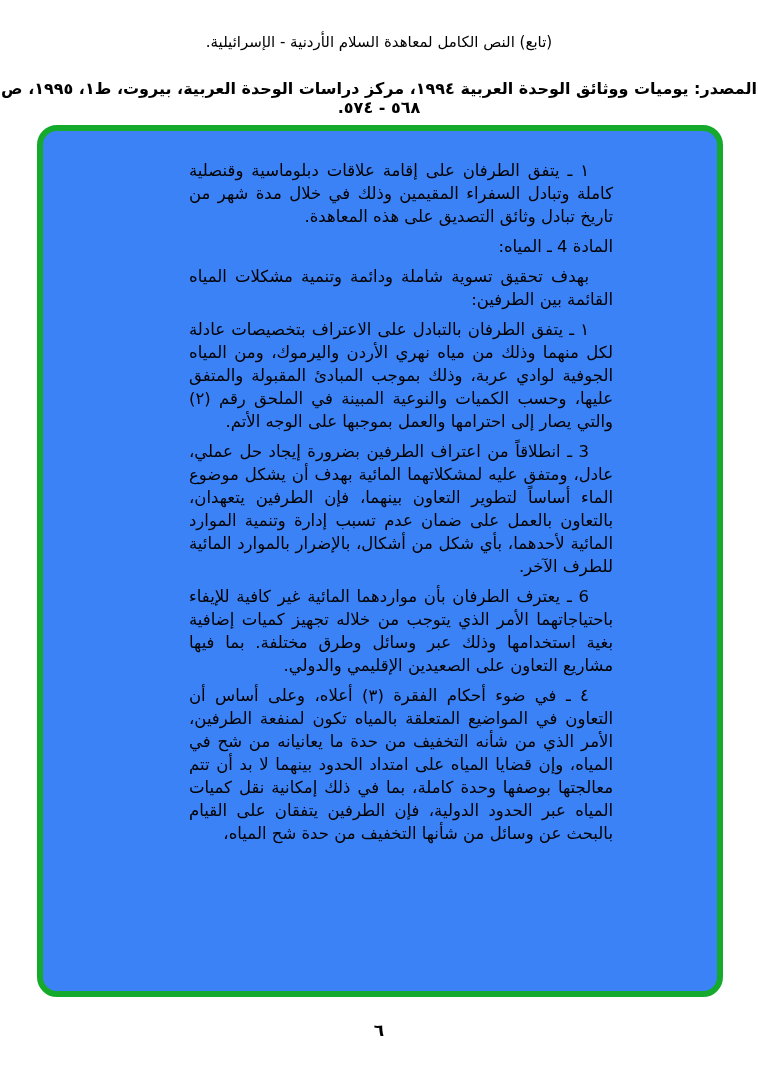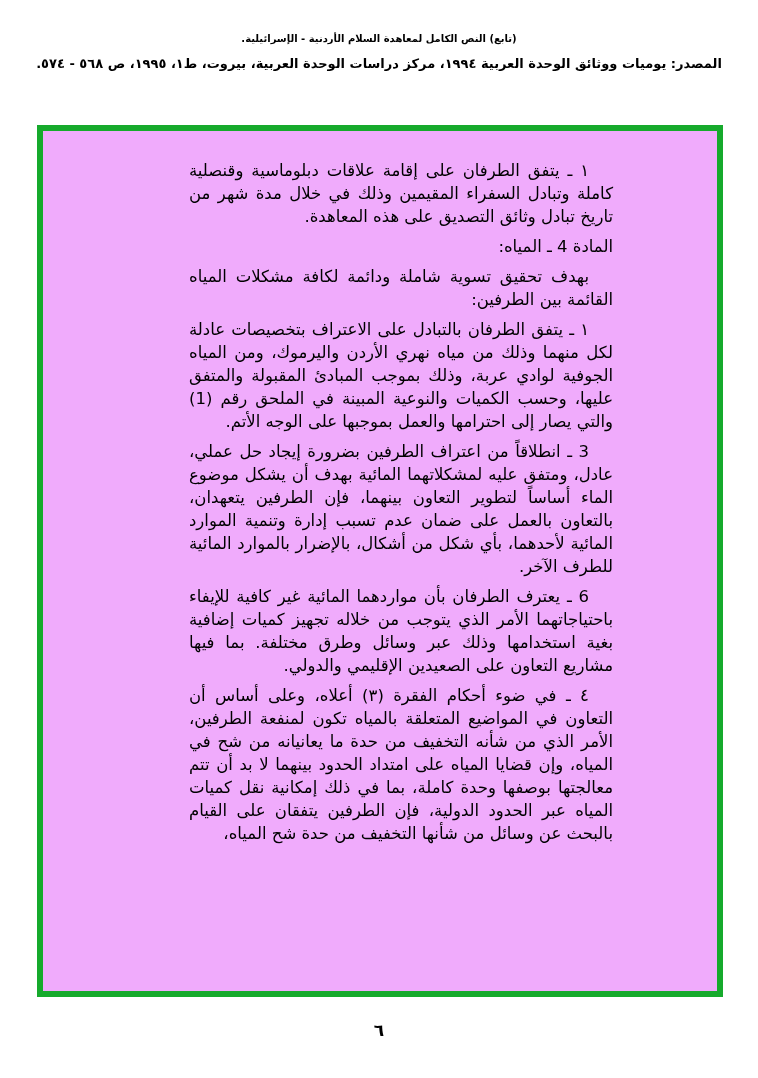--- a/index.html
+++ b/index.html
@@ -14,39 +14,39 @@
   }
   .header {
     position: absolute;
     top: 33px;
     left: 0;
     right: 0;
     text-align: center;
     direction: rtl;
   }
   .header .title {
-    font-size: 10px;
-    font-weight: bold;
+    font-size: 15px;
+    font-weight: normal;
     letter-spacing: 0.2px;
   }
   .header .source {
-    font-size: 13px;
+    font-size: 16px;
     font-weight: bold;
-    margin-top: 12px;
+    margin-top: 28px;
   }
   .doc-box {
     position: absolute;
     left: 37px;
     top: 125px;
     width: 686px;
     height: 872px;
     box-sizing: border-box;
     border: 6px solid #16aa2c;
-    border-radius: 0;
-    background: #f0abfc;
+    border-radius: 20px;
+    background: #3b82f6;
   }
   .doc-body {
     direction: rtl;
     text-align: justify;
     box-sizing: border-box;
     padding: 28px 104px 0 146px;
     font-size: 16.5px;
     line-height: 23px;
   }
   .doc-body p {
@@ -71,21 +71,21 @@
 <div class="header">
   <div class="title">(تابع) النص الكامل لمعاهدة السلام الأردنية - الإسرائيلية.</div>
   <div class="source">المصدر: يوميات ووثائق الوحدة العربية ١٩٩٤، مركز دراسات الوحدة العربية، بيروت، ط١، ١٩٩٥، ص ٥٦٨ - ٥٧٤.</div>
 </div>
 
 <div class="doc-box" style="border-color: rgb(22, 170, 44);">
   <div class="doc-body">
 
   <p class="indented">١ ـ يتفق الطرفان على إقامة علاقات دبلوماسية وقنصلية كاملة وتبادل السفراء المقيمين وذلك في خلال مدة شهر من تاريخ تبادل وثائق التصديق على هذه المعاهدة.</p>
       <p>المادة 4 ـ المياه:</p>
-      <p class="indented">بهدف تحقيق تسوية شاملة ودائمة لكافة مشكلات المياه القائمة بين الطرفين:</p>
-      <p class="indented">١ ـ يتفق الطرفان بالتبادل على الاعتراف بتخصيصات عادلة لكل منهما وذلك من مياه نهري الأردن واليرموك، ومن المياه الجوفية لوادي عربة، وذلك بموجب المبادئ المقبولة والمتفق عليها، وحسب الكميات والنوعية المبينة في الملحق رقم (1) والتي يصار إلى احترامها والعمل بموجبها على الوجه الأتم.</p>
+      <p class="indented">بهدف تحقيق تسوية شاملة ودائمة وتنمية مشكلات المياه القائمة بين الطرفين:</p>
+      <p class="indented">١ ـ يتفق الطرفان بالتبادل على الاعتراف بتخصيصات عادلة لكل منهما وذلك من مياه نهري الأردن واليرموك، ومن المياه الجوفية لوادي عربة، وذلك بموجب المبادئ المقبولة والمتفق عليها، وحسب الكميات والنوعية المبينة في الملحق رقم (٢) والتي يصار إلى احترامها والعمل بموجبها على الوجه الأتم.</p>
       <p class="indented">3 ـ انطلاقاً من اعتراف الطرفين بضرورة إيجاد حل عملي، عادل، ومتفق عليه لمشكلاتهما المائية بهدف أن يشكل موضوع الماء أساساً لتطوير التعاون بينهما، فإن الطرفين يتعهدان، بالتعاون بالعمل على ضمان عدم تسبب إدارة وتنمية الموارد المائية لأحدهما، بأي شكل من أشكال، بالإضرار بالموارد المائية للطرف الآخر.</p>
       <p class="indented">6 ـ يعترف الطرفان بأن مواردهما المائية غير كافية للإيفاء باحتياجاتهما الأمر الذي يتوجب من خلاله تجهيز كميات إضافية بغية استخدامها وذلك عبر وسائل وطرق مختلفة. بما فيها مشاريع التعاون على الصعيدين الإقليمي والدولي.</p>
       <p class="indented">٤ ـ في ضوء أحكام الفقرة (٣) أعلاه، وعلى أساس أن التعاون في المواضيع المتعلقة بالمياه تكون لمنفعة الطرفين، الأمر الذي من شأنه التخفيف من حدة ما يعانيانه من شح في المياه، وإن قضايا المياه على امتداد الحدود بينهما لا بد أن تتم معالجتها بوصفها وحدة كاملة، بما في ذلك إمكانية نقل كميات المياه عبر الحدود الدولية، فإن الطرفين يتفقان على القيام بالبحث عن وسائل من شأنها التخفيف من حدة شح المياه،</p>
     </div>
 </div>
 
 <div class="page-number">٦</div>
 
 </body></html>

